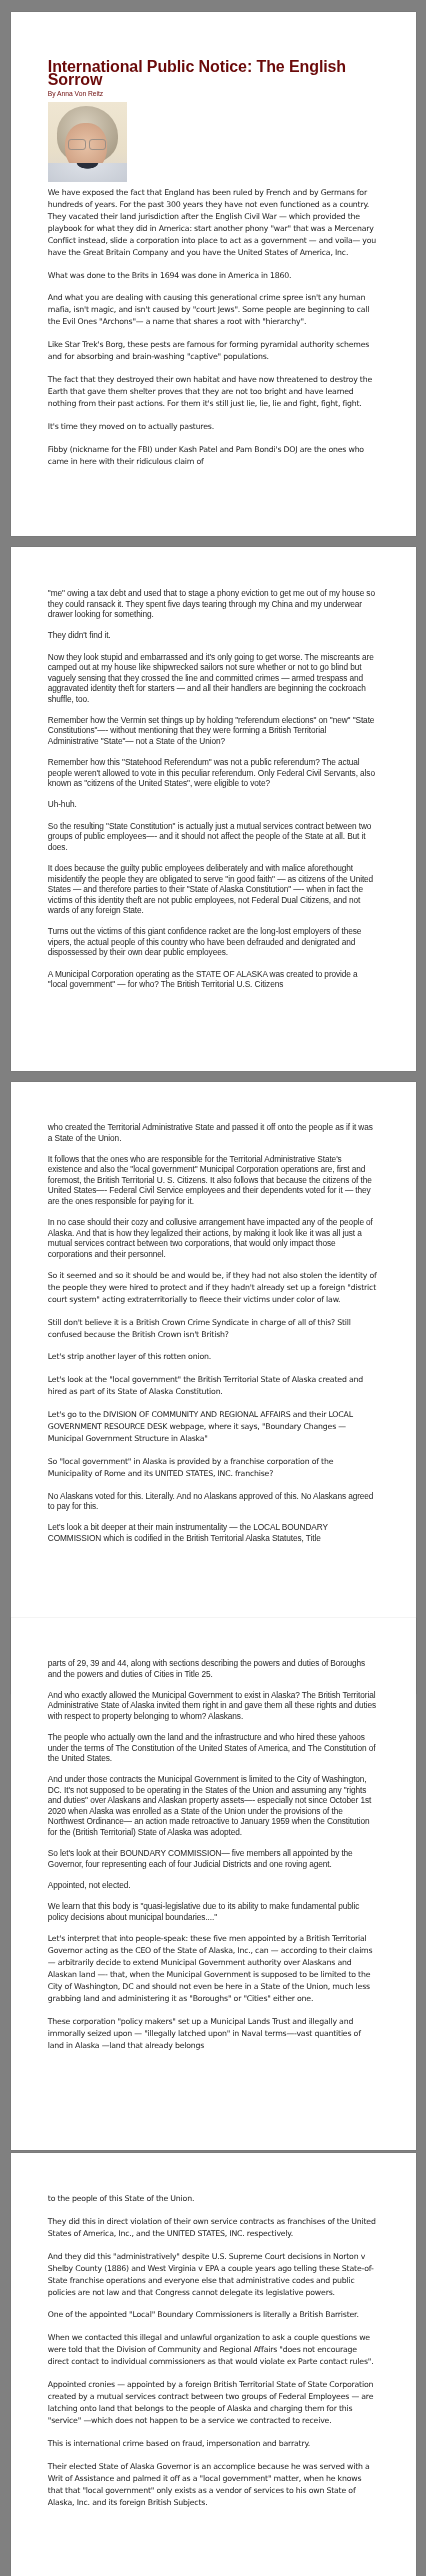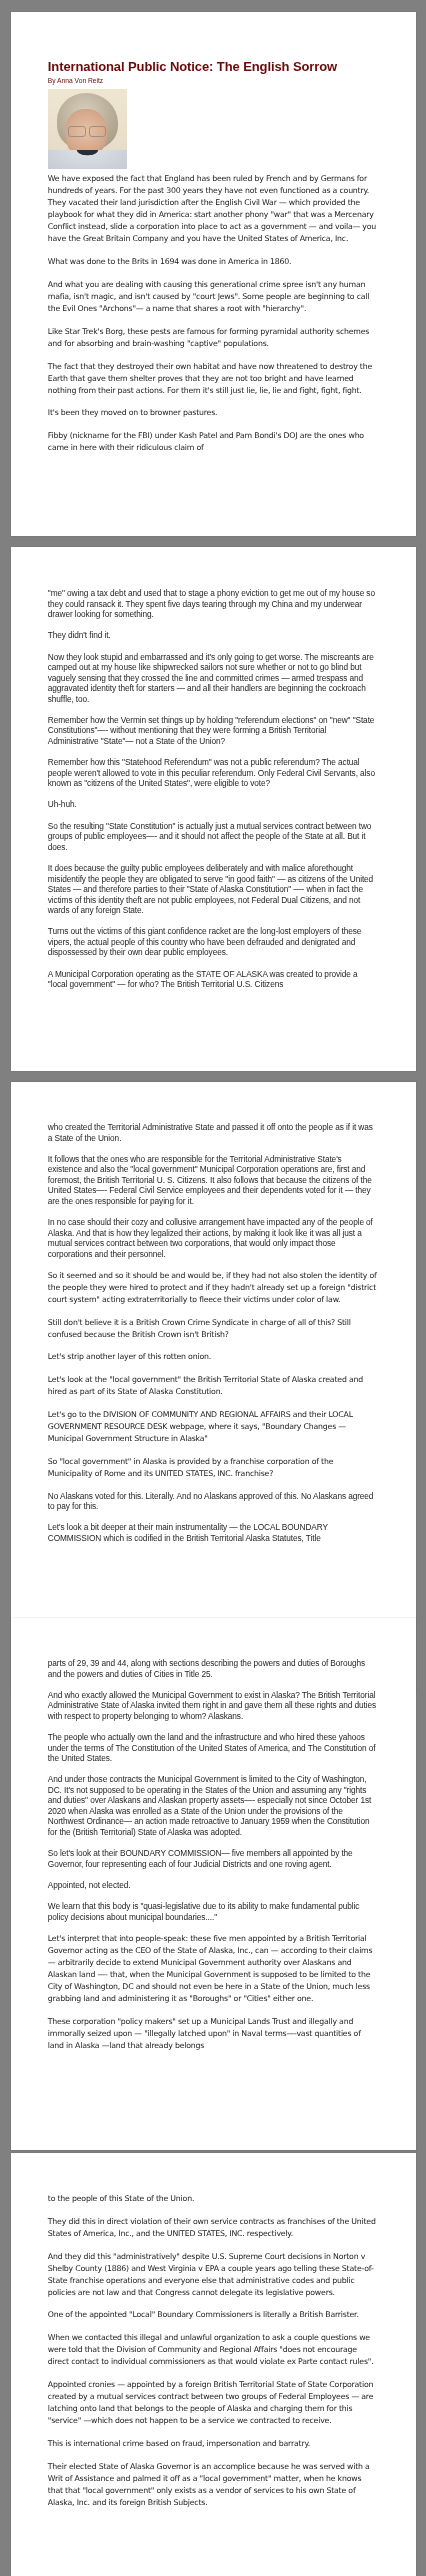--- a/index.html
+++ b/index.html
@@ -19,21 +19,21 @@
     overflow: hidden;
   }
   .content {
     position: absolute;
     left: 37px;
     width: 330px;
   }
   .title {
     font-family: "Liberation Sans", sans-serif;
     font-weight: bold;
-    font-size: 13px;
+    font-size: 16px;
     color: #6b0a0a;
     margin: 0;
     line-height: 13.4px;
     letter-spacing: -0.1px;
   }
   .byline {
     font-family: "Liberation Sans", sans-serif;
     font-size: 6.7px;
     color: #6b0a0a;
     margin: 3.1px 0 0 0;
@@ -89,21 +89,21 @@
       <div class="glasses-l"></div>
       <div class="glasses-r"></div>
       <div class="collar"></div>
     </div>
     <div style="height:4.6px"></div>
     <p class="p v">We have exposed the fact that England has been ruled by French and by Germans for hundreds of years.  For the past 300 years they have not even functioned as a country.  They vacated their land jurisdiction after the English Civil War — which provided the playbook for what they did in America: start another phony "war" that was a Mercenary Conflict instead, slide a corporation into place to act as a government — and voila— you have the Great Britain Company and you have the United States of America, Inc.</p>
     <p class="p v">What was done to the Brits in 1694 was done in America in 1860.</p>
     <p class="p v">And what you are dealing with causing this generational crime spree isn't any human mafia, isn't magic, and isn't caused by "court Jews". Some people are beginning to call the Evil Ones "Archons"— a name that shares a root with "hierarchy".</p>
     <p class="p v">Like Star Trek's Borg, these pests are famous for forming pyramidal authority schemes and for absorbing and brain-washing "captive" populations.</p>
     <p class="p v">The fact that they destroyed their own habitat and have now threatened to destroy the Earth that gave them shelter proves that they are not too bright and have learned nothing from their past actions. For them it's still just lie, lie, lie and fight, fight, fight.</p>
-    <p class="p v">It's been they moved on to browner pastures.</p>
+    <p class="p v">It's time they moved on to actually pastures.</p>
     <p class="p v">Fibby (nickname for the FBI) under Kash Patel and Pam Bondi's DOJ are the ones who came in here with their ridiculous claim of</p>
   </div>
 </div>
 
 <div class="page" style="top:547px;height:524px;">
   <div class="content" style="top:41px;">
     <p class="p h">"me" owing a tax debt and used that to stage a phony eviction to get me out of my house so they could ransack it.  They spent five days tearing through my China and my underwear drawer looking for something.</p>
     <p class="p h">They didn't find it.</p>
     <p class="p h">Now they look stupid and embarrassed and it's only going to get worse.  The miscreants are camped out at my house like shipwrecked sailors not sure whether or not to go blind but vaguely sensing that they crossed the line and committed crimes — armed trespass and aggravated identity theft for starters — and all their handlers are beginning the cockroach shuffle, too.</p>
     <p class="p h">Remember how the Vermin set things up by holding "referendum elections" on "new" "State Constitutions"—- without mentioning that they were forming a British Territorial Administrative "State"— not a State of the Union?</p>

